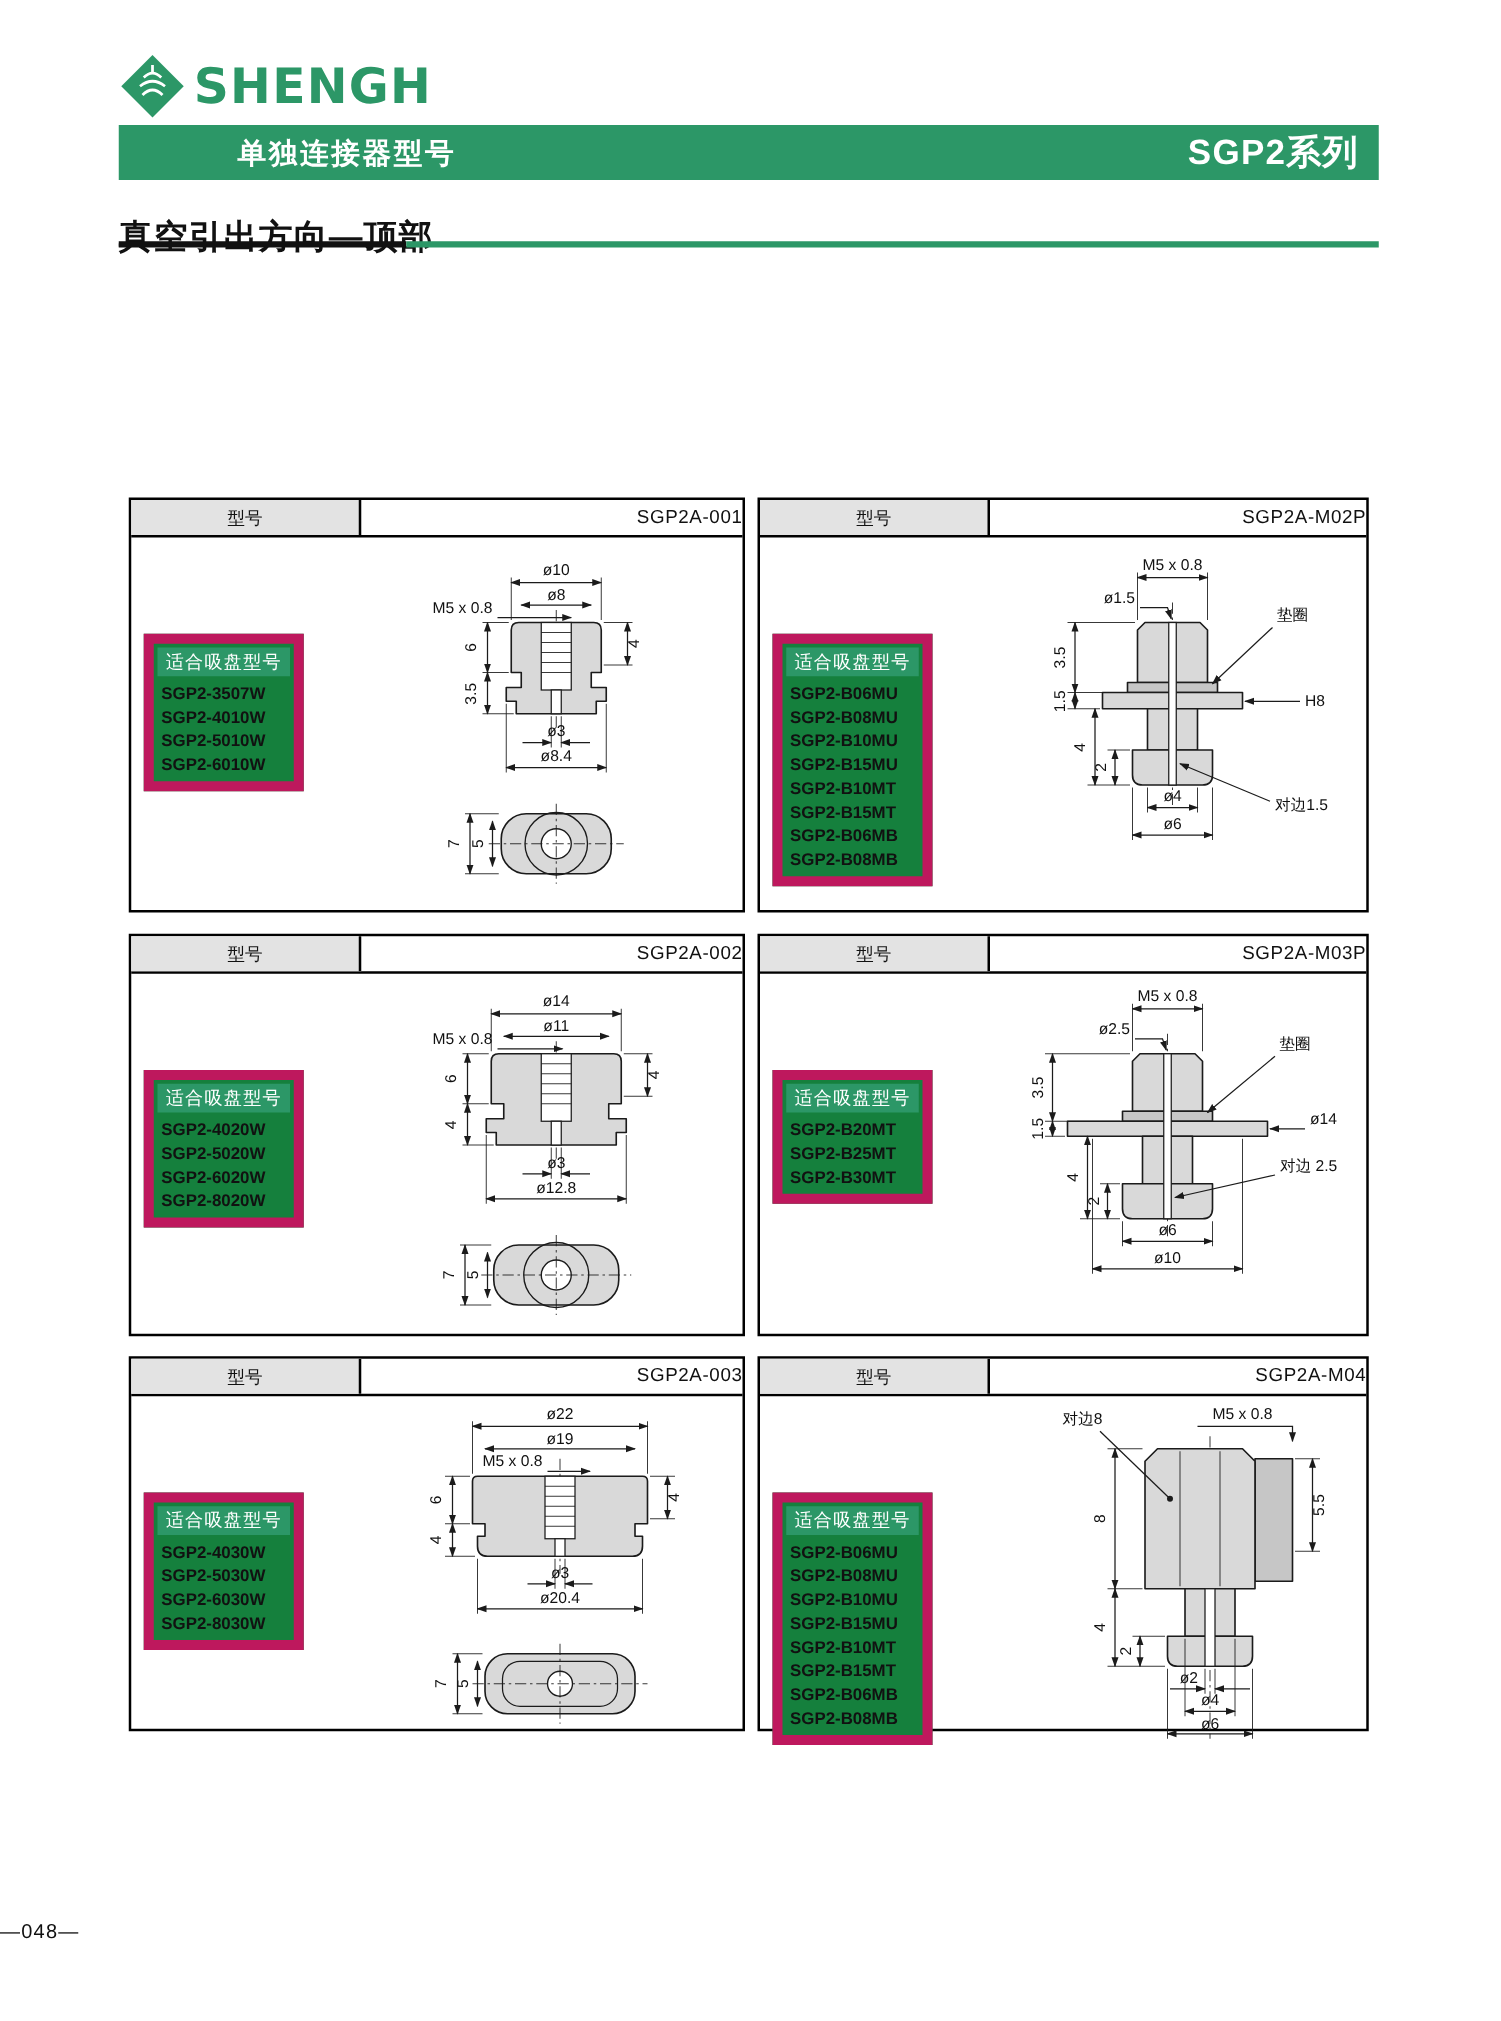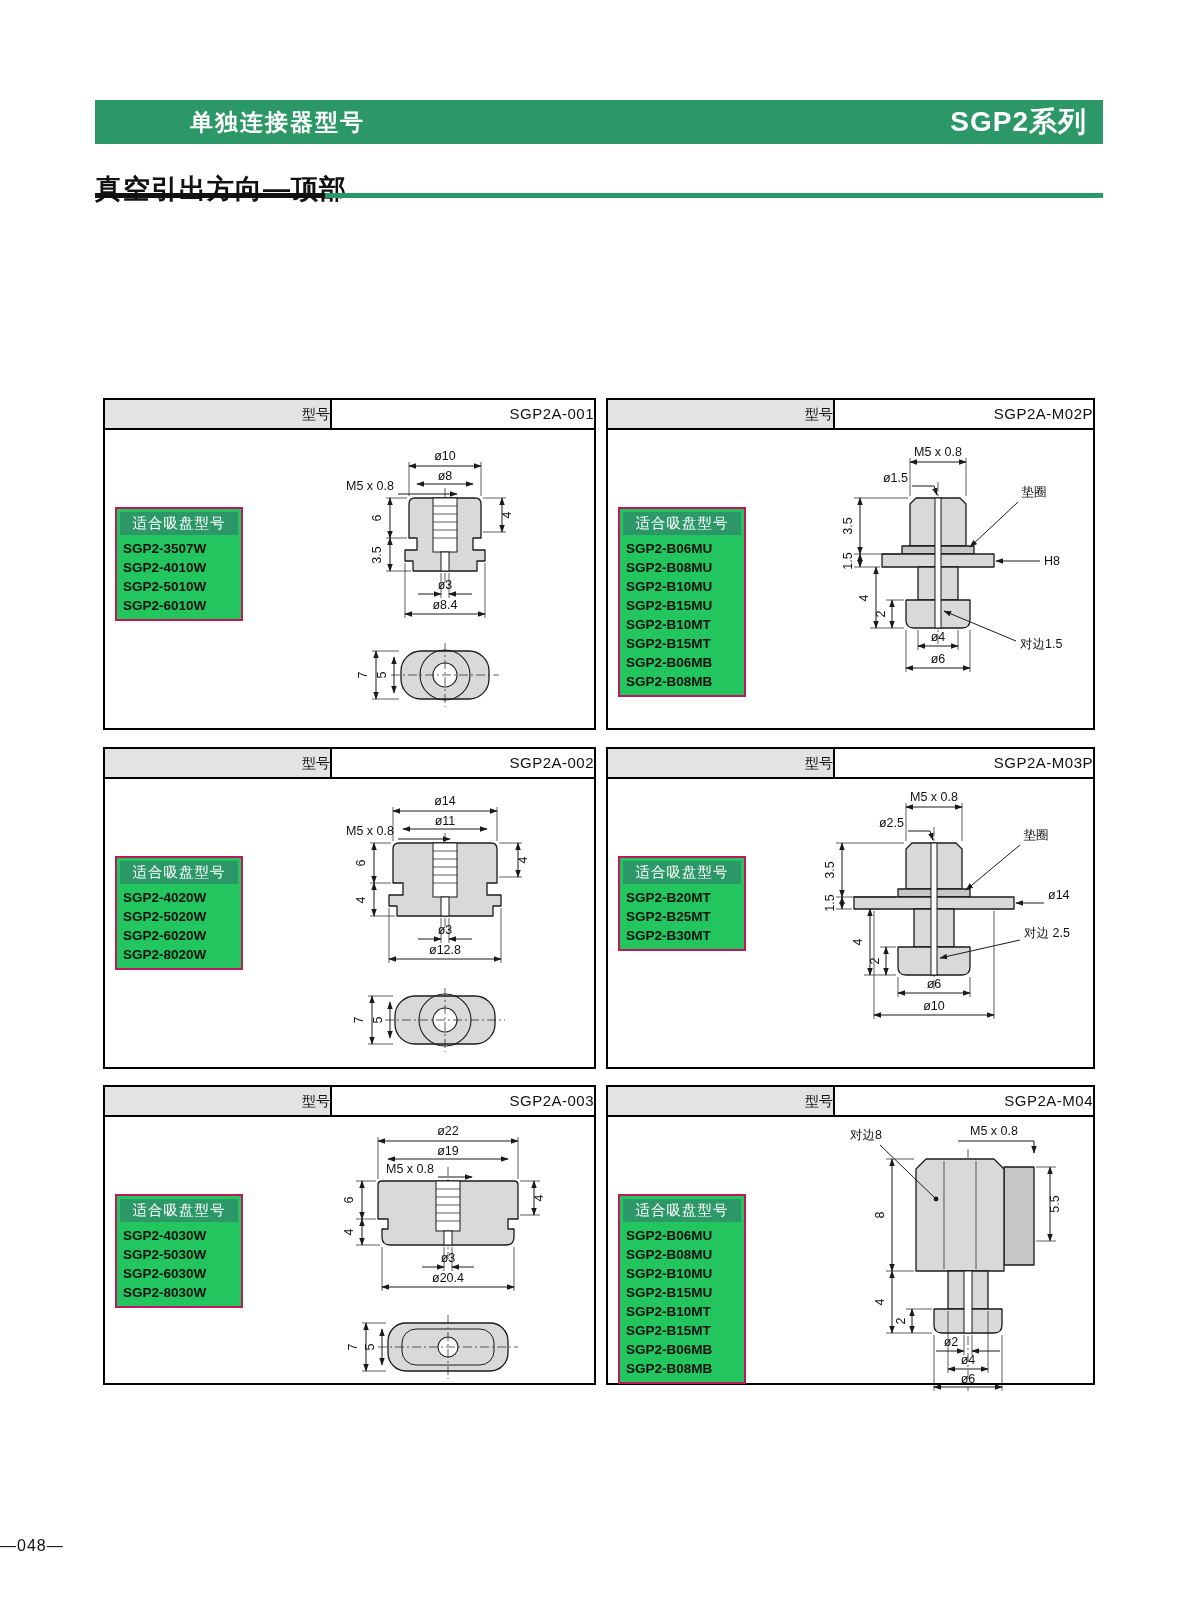--- a/index.html
+++ b/index.html
@@ -16,26 +16,26 @@
   .band-left{color:#fff;font-size:23px;font-weight:bold;padding-left:48px;letter-spacing:2px;margin-left:47px;}
   .band-right{color:#ffffff;font-size:28px;font-weight:bold;padding-right:16px;letter-spacing:1px;}
   .subtitle{position:absolute;left:95px;top:171px;font-size:27px;font-weight:bold;letter-spacing:1px;}
   .subtitle-rule{position:absolute;left:95px;top:193px;width:1008px;height:5px;display:flex;}
   .subtitle-rule .black{width:230px;height:5px;background:#111;}
   .subtitle-rule .green{flex:1;height:5px;background:#2c9767;}
 
   
   .panel{position:absolute;border:2px solid #000;background:#fff;box-sizing:border-box;}
   .panel-head{display:flex;height:28px;border-bottom:2px solid #000;}
-  .ph-left{width:227px;background:#e3e3e3;border-right:2px solid #000;
-           text-align:right;line-height:28px;font-size:14px;box-sizing:border-box;}
+  .ph-left{width:184px;background:#e3e3e3;border-right:2px solid #000;
+           text-align:center;line-height:28px;font-size:14px;box-sizing:border-box;}
   .ph-right{flex:1;text-align:right;line-height:28px;font-size:15px;letter-spacing:0.5px;}
   .panel-body{position:relative;height:calc(100% - 28px);}
 
-  .fit-box{position:absolute;left:10px;top:77px;width:128px;border:2px solid #be185d;background:#22c55e;
+  .fit-box{position:absolute;left:10px;top:77px;width:128px;border:8px solid #be185d;background:#15803d;
            box-sizing:border-box;padding-bottom:4px;}
   .fit-head{margin:3px;background:#2c9767;color:#fff;text-align:center;
             font-size:14.5px;padding:2px 0;letter-spacing:1px;}
   .fit-list{margin:4px 0 0 0;padding:0 0 0 6px;list-style:none;}
   .fit-list li{font-size:13.5px;font-weight:bold;line-height:19px;white-space:nowrap;}
 
   .drawing{position:absolute;}
   .drawing text{font-family:"Liberation Sans",sans-serif;font-size:12.5px;fill:#111;}
   .part{fill:#d9d9d9;stroke:#1b1b1b;stroke-width:1.3;stroke-linejoin:round;}
   .partd{fill:#c6c6c6;stroke:#1b1b1b;stroke-width:1.3;stroke-linejoin:round;}
@@ -44,20 +44,30 @@
   .ext{stroke:#1b1b1b;stroke-width:0.7;fill:none;}
   .cl{stroke:#1b1b1b;stroke-width:0.7;stroke-dasharray:9 3 2 3;}
 
   .footer{position:absolute;left:0;right:0;top:1537px;text-align:left;font-size:16px;letter-spacing:1px;}
 </style>
 </head>
 <body>
 
 <div class="page">
 
+  <div class="logo">
+    <svg class="logo-mark" viewBox="0 0 54 54">
+      <polygon points="27,2 52,27 27,52 2,27" fill="#2c9767"></polygon>
+      <path d="M20,20 Q27,13 34,20" stroke="#fff" stroke-width="2.2" fill="none"></path>
+      <path d="M17,27 Q27,19 37,27" stroke="#fff" stroke-width="2.2" fill="none"></path>
+      <path d="M19,34 Q27,26 35,34" stroke="#fff" stroke-width="2.2" fill="none"></path>
+      <line x1="27" y1="10" x2="27" y2="16" stroke="#fff" stroke-width="2.2"></line>
+    </svg>
+    <span class="logo-word">SHENGH</span>
+  </div>
 
   <div class="band">
     <span class="band-left">单独连接器型号</span>
     <span class="band-right">SGP2系列</span>
   </div>
 
   <div class="subtitle">真空引出方向—顶部</div>
   <div class="subtitle-rule">
     <span class="black"></span>
     <span class="green"></span>

